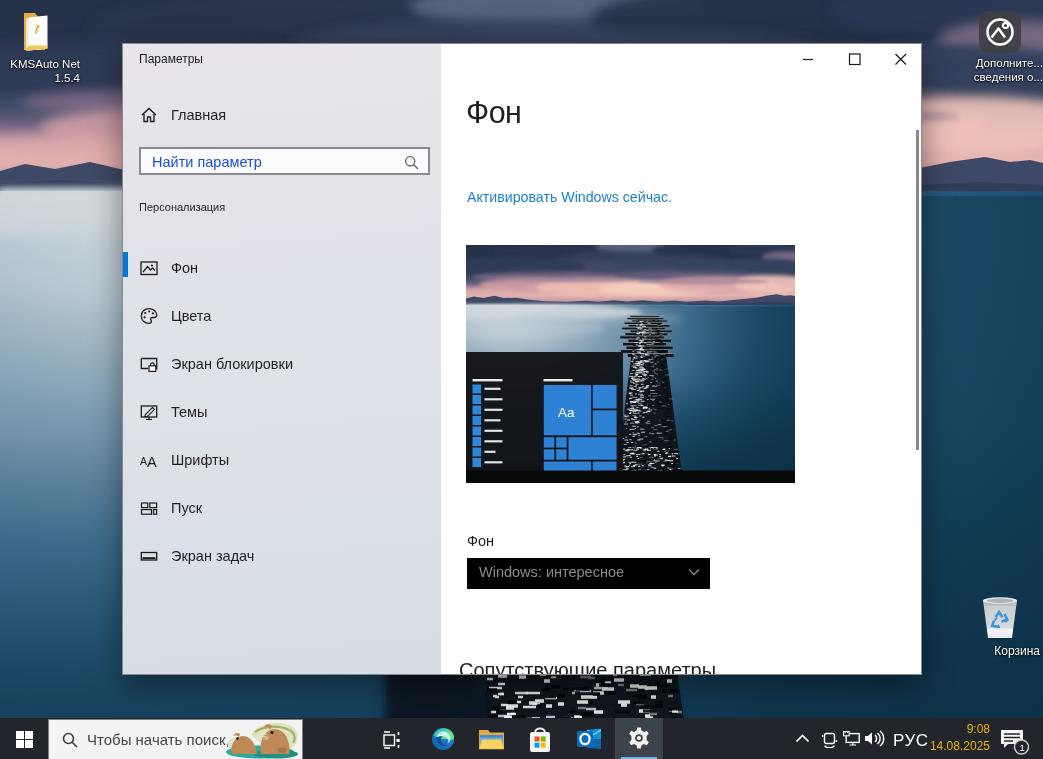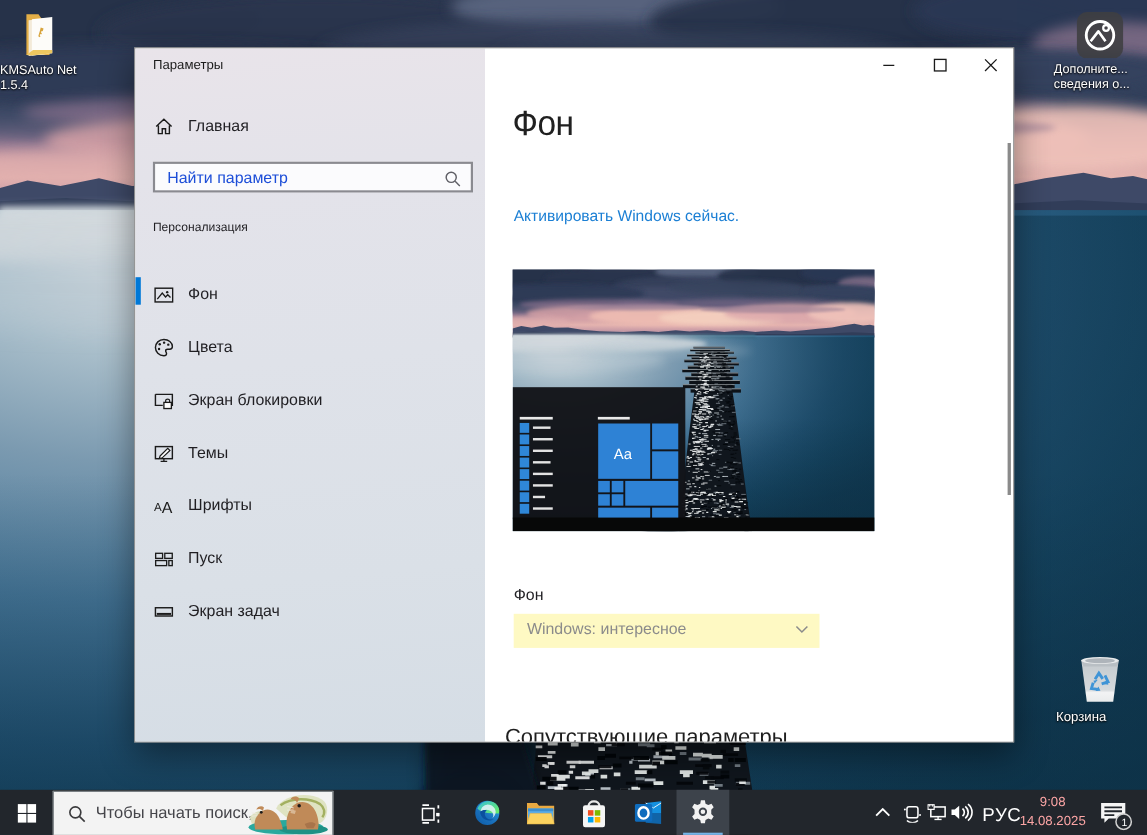--- a/index.html
+++ b/index.html
@@ -1,49 +1,49 @@
 <!DOCTYPE html>
 <html><head><meta charset="utf-8"><style>
 *{margin:0;padding:0;box-sizing:border-box}
 html,body{width:1043px;height:759px;overflow:hidden;font-family:"Liberation Sans",sans-serif}
 #desk{position:relative;width:1043px;height:759px;overflow:hidden}
 #wallsvg{position:absolute;left:0;top:0}
-.dlabel{position:absolute;color:#fff;font-size:11.5px;text-align:left;text-shadow:0 1px 1.5px rgba(0,0,0,.95),0 0 2.5px rgba(0,0,0,.75);line-height:13.5px}
+.dlabel{position:absolute;color:#fff;font-size:11.5px;text-align:right;text-shadow:0 1px 1.5px rgba(0,0,0,.95),0 0 2.5px rgba(0,0,0,.75);line-height:13.5px}
 
 #win{position:absolute;left:122px;top:43px;width:800px;height:632px;background:#fff;
  box-shadow:0 10px 30px rgba(0,0,0,.45);border:1px solid rgba(40,40,40,.55);overflow:hidden}
 #side{position:absolute;left:0;top:0;width:318px;height:632px;
  background:linear-gradient(175deg,#e9e4ea 0%,#e4e3ea 18%,#dfe2e9 45%,#dae0e7 75%,#d5dde5 100%)}
 #apptitle{position:absolute;left:16px;top:8px;font-size:12px;color:#1b1b1b}
 .navrow{position:absolute;left:0;width:308px;height:40px}
 .navrow .ic{position:absolute;left:17px;top:11px;width:18px;height:18px}
 .navrow .tx{position:absolute;left:48px;top:50%;transform:translateY(-50%);font-size:14.5px;color:#201f23}
 #selbar{position:absolute;left:0;width:4.5px;background:#0078d7}
 #srch{position:absolute;left:16px;top:103px;width:291px;height:28px;background:#fbfbfd;border:2px solid #8a8a90}
 #srch .ph{position:absolute;left:11px;top:5px;font-size:14.5px;color:#1d4ed8}
 #perso{position:absolute;left:16px;top:157px;font-size:11px;color:#201f23}
 #content{position:absolute;left:318px;top:0;width:482px;height:632px;background:#fff}
 #h1{position:absolute;left:343px;top:50px;font-size:32px;font-weight:300;color:#202020;letter-spacing:-0.5px;transform:scaleX(0.95);transform-origin:left}
 #warn{position:absolute;left:344px;top:103px;font-size:14.2px;color:#c41212}
 #prev{position:absolute;left:343px;top:201px;width:329px;height:238px}
 #fonlbl{position:absolute;left:344px;top:489px;font-size:14.5px;color:#201f23}
-#dd{position:absolute;left:344px;top:514px;width:278px;height:31px;background:#fef9c3}
+#dd{position:absolute;left:344px;top:514px;width:243px;height:31px;background:#000000}
 #dd .t{position:absolute;left:12px;top:6px;font-size:14.5px;color:#8b8b8b}
 #dd svg{position:absolute;right:10px;top:10px}
 #related{position:absolute;left:336px;top:615px;font-size:20px;color:#1f1f1f}
 #sbar{position:absolute;left:793px;top:86px;width:3px;height:320px;background:#8a8a8a}
 
 #tb{position:absolute;left:0;top:718px;width:1043px;height:41px;background:#22262c}
 .tbtn{position:absolute;top:0;height:41px}
 #tsearch{position:absolute;left:48px;top:1px;width:255px;height:40px;background:#f3f3f3;border:1px solid #7a8084;border-bottom:none}
 #tsearch .tx{position:absolute;left:38px;top:11px;font-size:15px;color:#45454a}
 #settbtn{position:absolute;left:615px;top:0;width:48px;height:41px;background:#3d434b}
 #settbtn .ul{position:absolute;left:6px;bottom:0;width:36px;height:2.5px;background:#76b5e8}
 .trtx{position:absolute;color:#fff}
-#clock{position:absolute;left:924px;top:3px;width:66px;text-align:center;color:#fca5a5;font-size:12px;line-height:17px}
+#clock{position:absolute;left:924px;top:3px;width:66px;text-align:right;color:#eab308;font-size:12px;line-height:17px}
 </style></head><body>
 <div id="desk">
     <svg id="wallsvg" width="1043" height="759" viewBox="0 0 1043 759">
       <defs>
         <linearGradient id="skyg" x1="0" y1="0" x2="0" y2="1">
           <stop offset="0" stop-color="#2c3850"></stop>
           <stop offset="0.35" stop-color="#364260"></stop>
           <stop offset="0.52" stop-color="#4c5070"></stop>
           <stop offset="0.63" stop-color="#9a7f96"></stop>
           <stop offset="0.72" stop-color="#cfa0a6"></stop>

